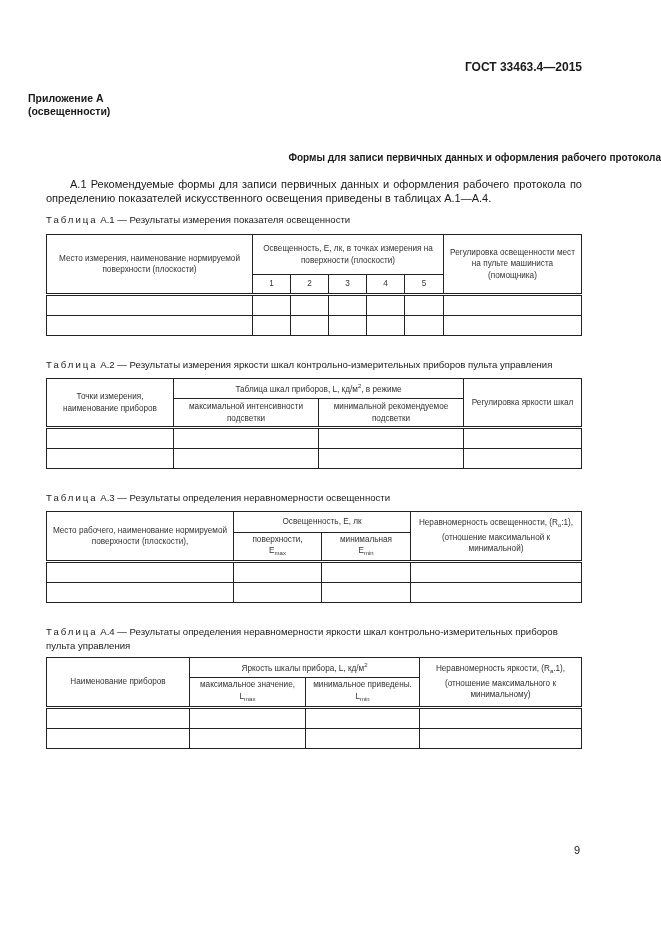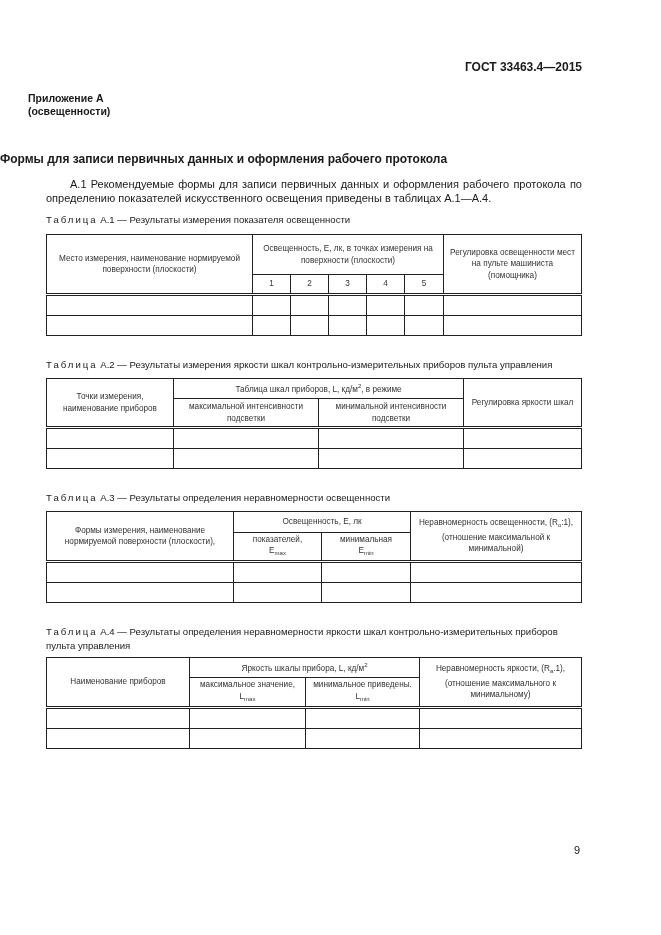--- a/index.html
+++ b/index.html
@@ -1,21 +1,21 @@
 <!DOCTYPE html>
 <html><head>
 <meta charset="utf-8">
 <style>
   html, body { margin:0; padding:0; background:#fff; }
   body { width:661px; height:935px; position:relative; overflow:hidden;
          font-family:"Liberation Sans", sans-serif; color:#1a1a1a; }
   .abs { position:absolute; }
   .hdr { right:79px; top:60px; font-weight:bold; font-size:12px; }
   .appx { left:0; width:661px; font-weight:bold; font-size:10.5px; line-height:13px;margin-left:28px; }
-  .title { left:0; width:661px; top:152px; text-align:left; font-weight:bold; font-size:12px; }
+  .title { left:0; width:661px; top:152px; text-align:right; font-weight:bold; font-size:10px; }
   .para { left:46px; width:536px; top:178px; font-size:11px; line-height:13.5px; text-indent:24px; text-align:justify; }
   .caption { left:46px; width:540px; font-size:9.6px; line-height:13.5px; }
   .caption .sp { letter-spacing:2px; }
   table.t { position:absolute; left:46px; width:536px; border-collapse:collapse; table-layout:fixed;
             font-size:8.2px; color:#333; }
   table.t td { border:1px solid #222; text-align:center; vertical-align:middle; padding:0 3px; line-height:11.5px; }
   table.t tr.dbl td { border-bottom:3px double #222; }
   table.t tr.data td { height:19px; }
   sub { font-size:6px; vertical-align:-2px; }
   sup { font-size:6px; vertical-align:4px; }
@@ -87,21 +87,21 @@
       <col>
     </colgroup>
   <tbody>
       <tr style="height:20px">
     <td rowspan="2" style="border-bottom:3px double #222">Точки измерения, наименование приборов</td>
     <td colspan="2"><span>Таблица шкал приборов, L, кд/м</span><sup>2</sup><span>, в режиме</span></td>
     <td rowspan="2" style="border-bottom:3px double #222">Регулировка яркости шкал</td>
   </tr>
   <tr class="dbl" style="height:29px">
     <td>максимальной интенсивности подсветки</td>
-    <td>минимальной интенсивности подсветки</td>
+    <td>минимальной рекомендуемое подсветки</td>
   </tr>
   <tr class="data">
         <td></td>
         <td></td>
         <td></td>
         <td></td>
       </tr>
   <tr class="data">
         <td></td>
         <td></td>
@@ -114,26 +114,26 @@
 <div class="abs caption" style="top:491px"><span class="sp">Таблица</span><span> А.3 — Результаты определения неравномерности освещенности</span></div>
 <table class="t" style="top:511px">
   <colgroup>
       <col style="width:187px">
       <col style="width:88px">
       <col style="width:89px">
       <col>
     </colgroup>
   <tbody>
       <tr style="height:21px">
-    <td rowspan="2" style="border-bottom:3px double #222">Формы измерения, наименование нормируемой поверхности (плоскости),</td>
+    <td rowspan="2" style="border-bottom:3px double #222">Место рабочего, наименование нормируемой поверхности (плоскости),</td>
     <td colspan="2">Освещенность, Е, лк</td>
     <td rowspan="2" style="border-bottom:3px double #222"><span>Неравномерность освещенности, (R</span><sub>o</sub><span>:1), (отношение максимальной к минимальной)</span></td>
   </tr>
   <tr class="dbl" style="height:29px">
-    <td><span>показателей,</span><br><span>E</span><sub>max</sub></td>
+    <td><span>поверхности,</span><br><span>E</span><sub>max</sub></td>
     <td><span>минимальная</span><br><span>E</span><sub>min</sub></td>
   </tr>
   <tr class="data">
         <td></td>
         <td></td>
         <td></td>
         <td></td>
       </tr>
   <tr class="data">
         <td></td>

